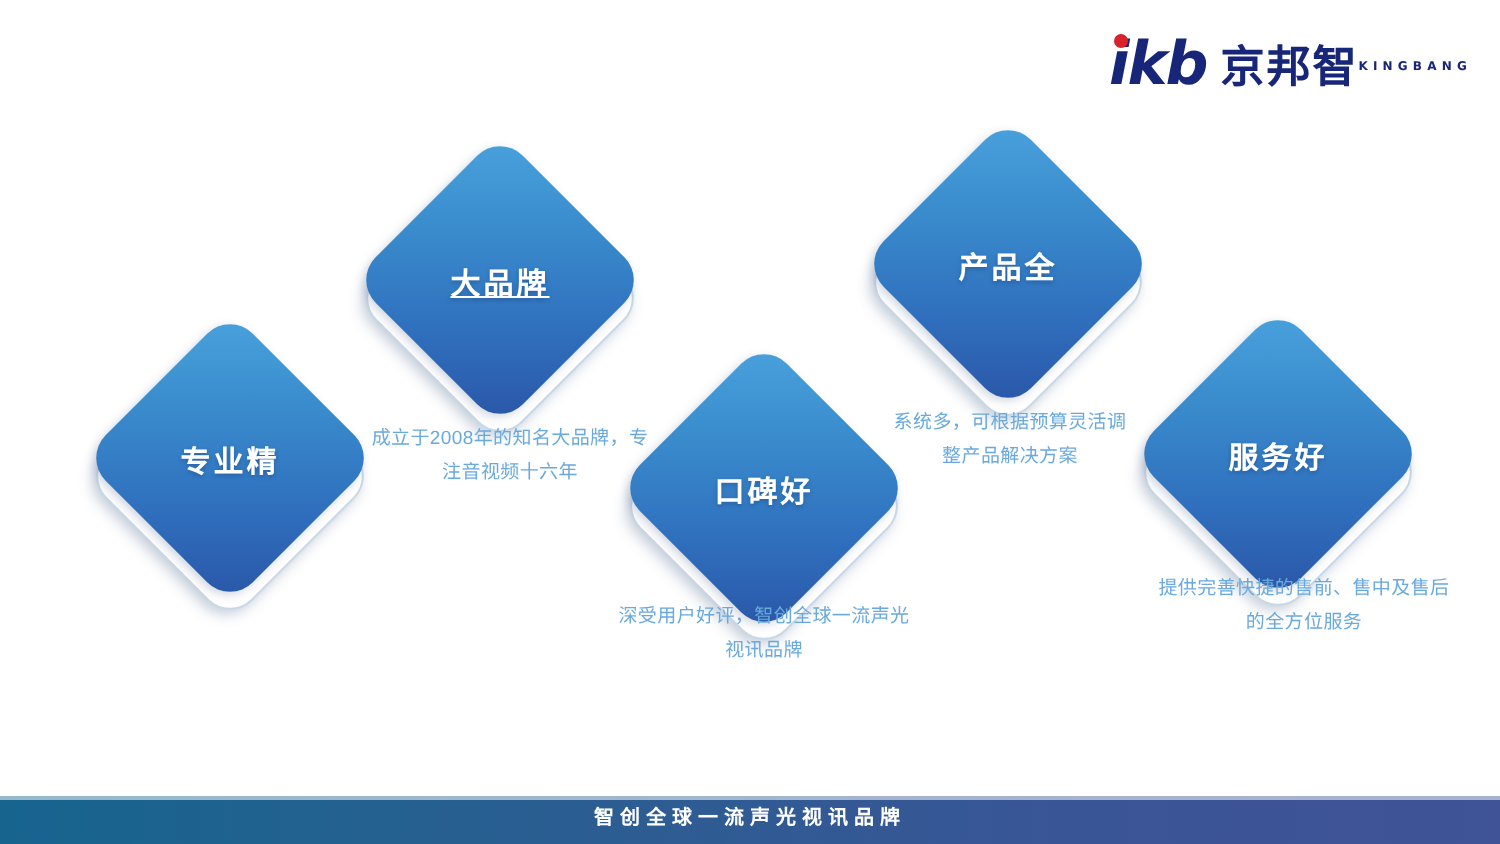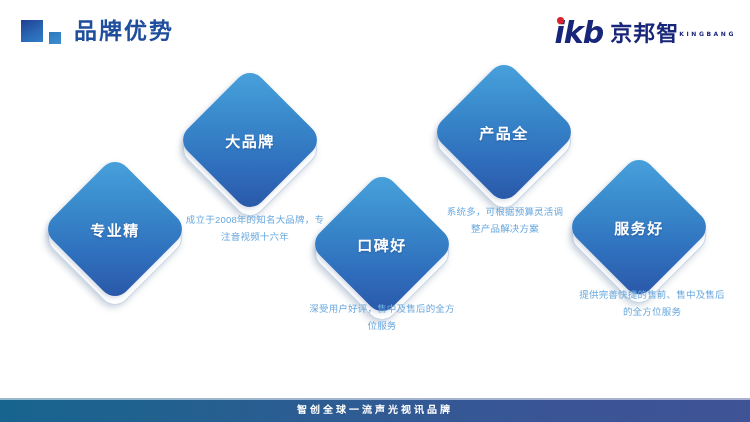--- a/index.html
+++ b/index.html
@@ -197,25 +197,20 @@
     letter-spacing: 3px;
     line-height: 24px;
     text-align: right;
   }
 </style>
 </head>
 <body>
 
 <div class="slide">
 
-  <div class="header">
-    <div class="hdr-sq-big"></div>
-    <div class="hdr-sq-small"></div>
-    <div class="hdr-title">品牌优势</div>
-  </div>
 
   <div class="logo">
     <div class="logo-mark">
       <span class="logo-dot"></span>
       <span class="logo-ikb">ikb</span>
     </div>
     <div class="logo-cn">
       <span class="logo-cn-main">京邦智</span>
       <span class="logo-cn-sub">KINGBANG</span>
     </div>
@@ -223,30 +218,30 @@
 
   <div class="diamond-group" style="left:63px; top:177px; width:104px; height:104px;">
     <div class="diamond-shadow" style="width:104px; height:104px;"></div>
     <div class="diamond-face" style="width:104px; height:104px;"></div>
     <div class="diamond-label" style="width:104px; height:104px;">专业精</div>
   </div>
 
   <div class="diamond-group" style="left:198px; top:88px; width:104px; height:104px;">
     <div class="diamond-shadow" style="width:104px; height:104px;"></div>
     <div class="diamond-face" style="width:104px; height:104px;"></div>
-    <div class="diamond-label" style="width:104px; height:104px;">大品牌</div>
+    <div class="diamond-label" style="width:104px; height:104px;text-decoration:underline;">大品牌</div>
   </div>
   <div class="caption" style="left:181px; top:211px; width:148px;">成立于2008年的知名大品牌，专注音视频十六年</div>
 
   <div class="diamond-group" style="left:330px; top:192px; width:104px; height:104px;">
     <div class="diamond-shadow" style="width:104px; height:104px;"></div>
     <div class="diamond-face" style="width:104px; height:104px;"></div>
     <div class="diamond-label" style="width:104px; height:104px;">口碑好</div>
   </div>
-  <div class="caption" style="left:306px; top:300px; width:152px;">深受用户好评，售中及售后的全方位服务</div>
+  <div class="caption" style="left:306px; top:300px; width:152px;">深受用户好评，智创全球一流声光视讯品牌</div>
 
   <div class="diamond-group" style="left:452px; top:80px; width:104px; height:104px;">
     <div class="diamond-shadow" style="width:104px; height:104px;"></div>
     <div class="diamond-face" style="width:104px; height:104px;"></div>
     <div class="diamond-label" style="width:104px; height:104px;">产品全</div>
   </div>
   <div class="caption" style="left:445px; top:203px; width:120px;">系统多，可根据预算灵活调整产品解决方案</div>
 
   <div class="diamond-group" style="left:587px; top:175px; width:104px; height:104px;">
     <div class="diamond-shadow" style="width:104px; height:104px;"></div>

